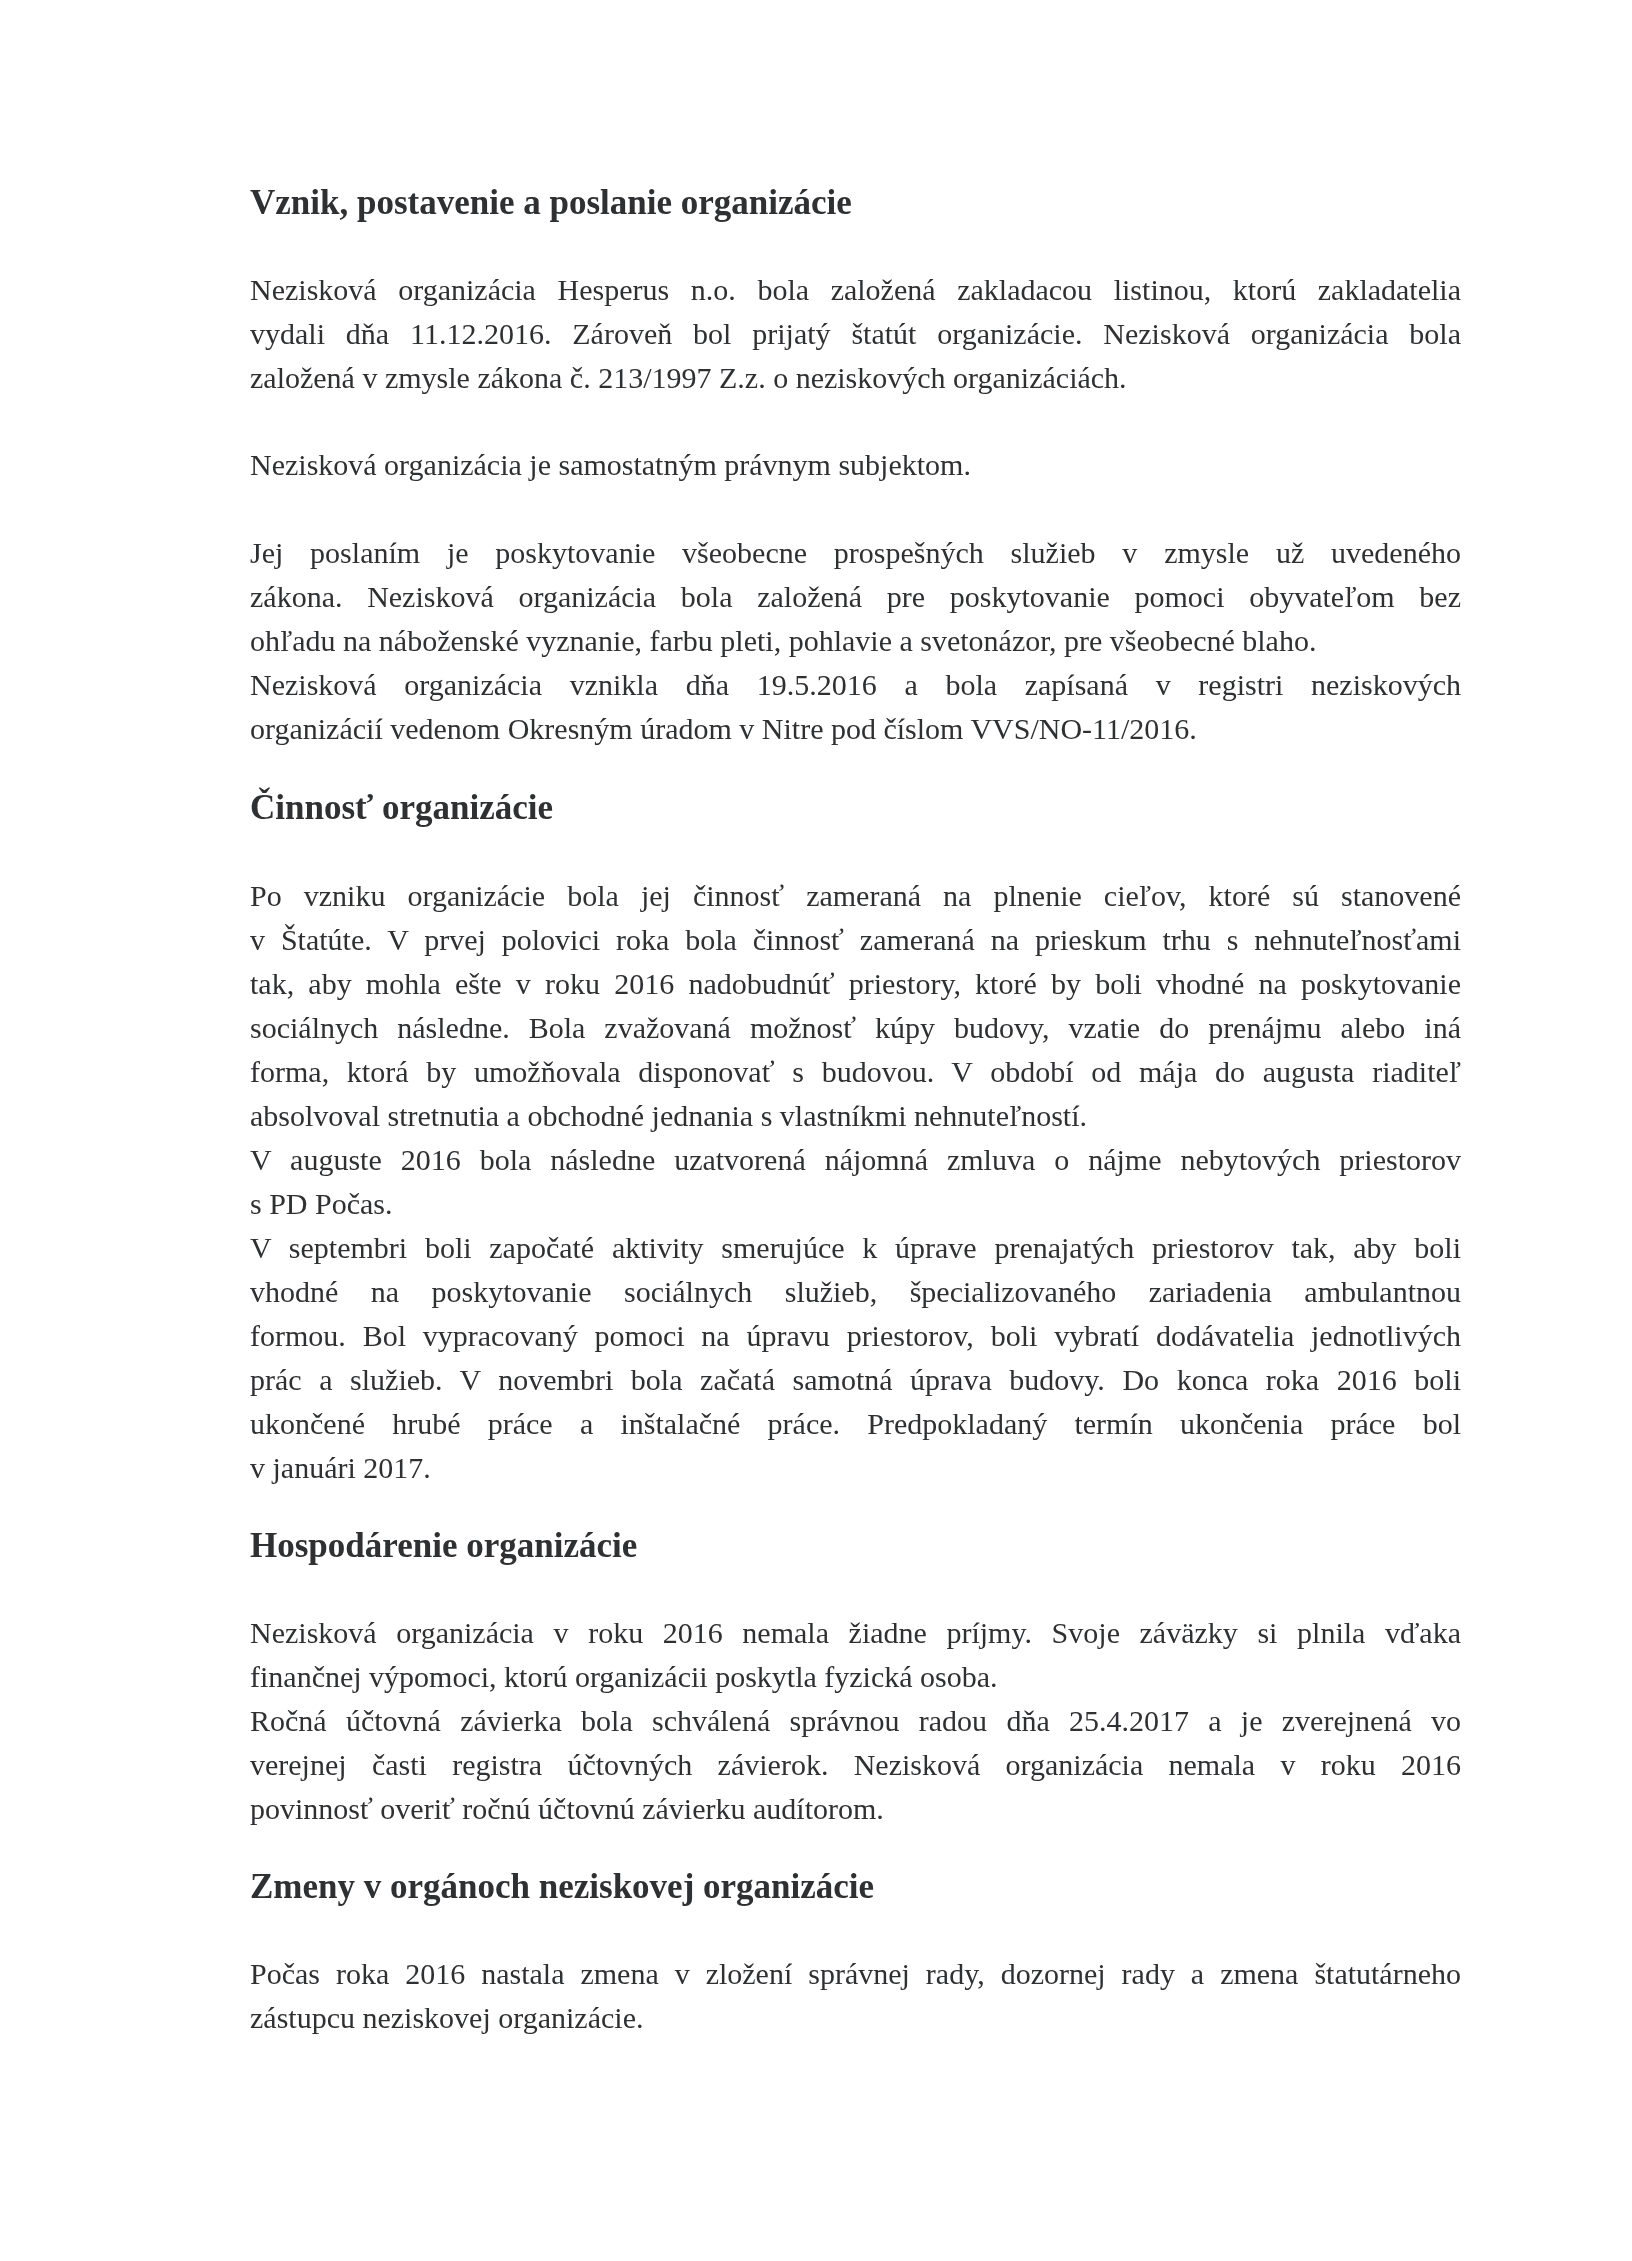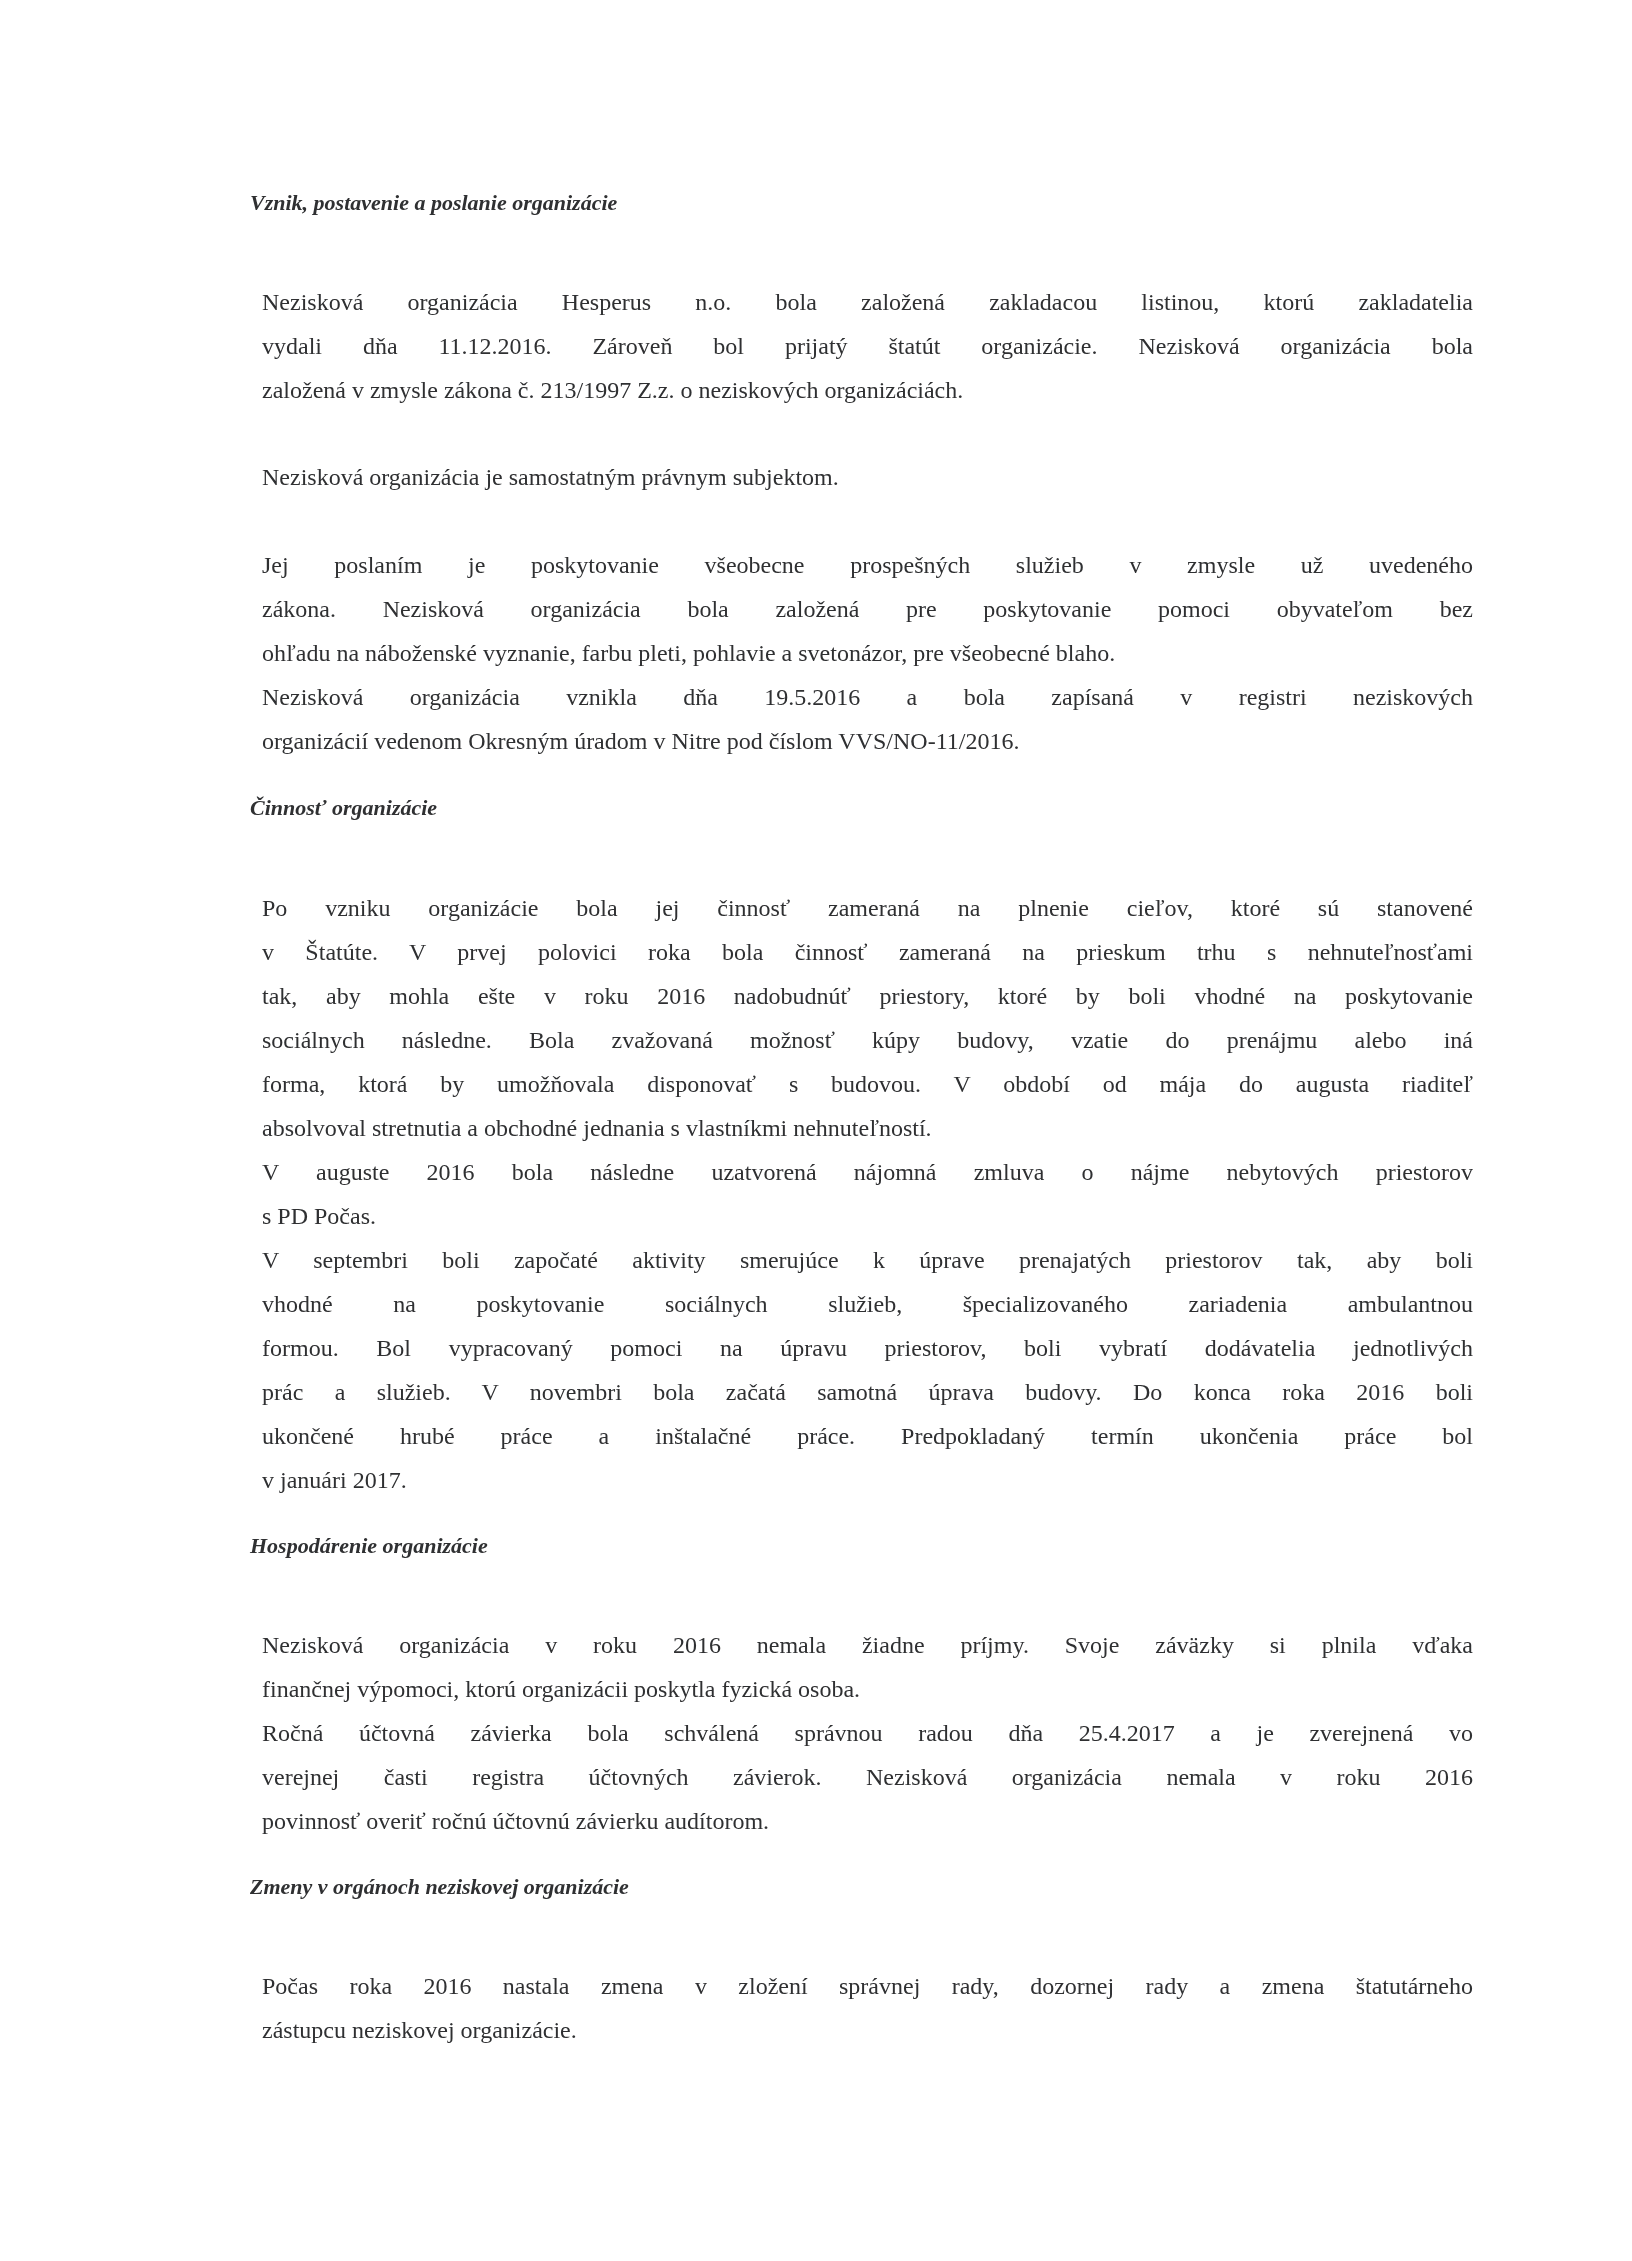--- a/index.html
+++ b/index.html
@@ -4,27 +4,27 @@
 <style>
   html, body { margin: 0; padding: 0; background: #ffffff; }
   body { width: 1632px; height: 2261px; position: relative; overflow: hidden; }
   .page {
     position: absolute; left: 250px; top: 0; width: 1211px;
     font-family: "Liberation Serif", "DejaVu Serif", serif;
     color: #2f3032;
   }
   .heading {
     position: absolute; left: 0; width: 1211px;
-    font-style: italic; font-weight: bold; font-size: 22px; line-height: 39px;
+    font-weight: bold; font-size: 35px; line-height: 39px;
     margin: 0; white-space: nowrap;
   }
   .para {
     position: absolute; left: 0; width: 1211px;
-    font-size: 24px; line-height: 44px;
-    margin: 12px; text-align: justify;
+    font-size: 30px; line-height: 44px;
+    margin: 0; text-align: justify;
   }
   .line { display: block; height: 44px; white-space: nowrap; }
   .just { text-align: justify; text-align-last: justify; white-space: normal; height: 44px; overflow: hidden; }
 </style>
 </head>
 <body>
 
 <div class="page">
 
   <h2 class="heading" style="top:183px">Vznik, postavenie a poslanie organizácie</h2>

